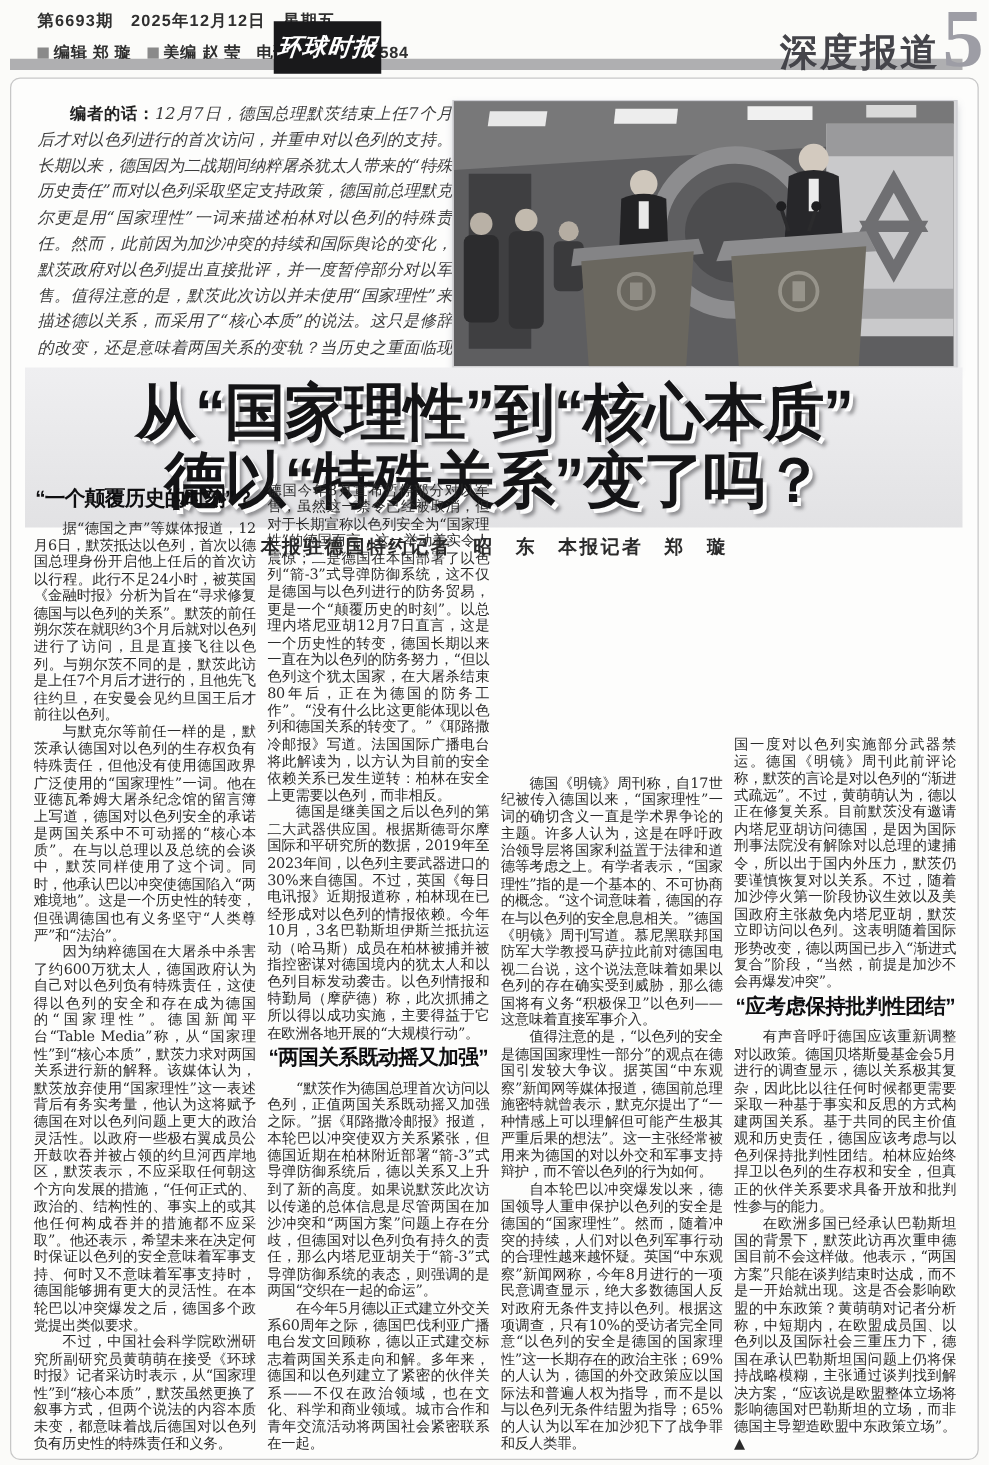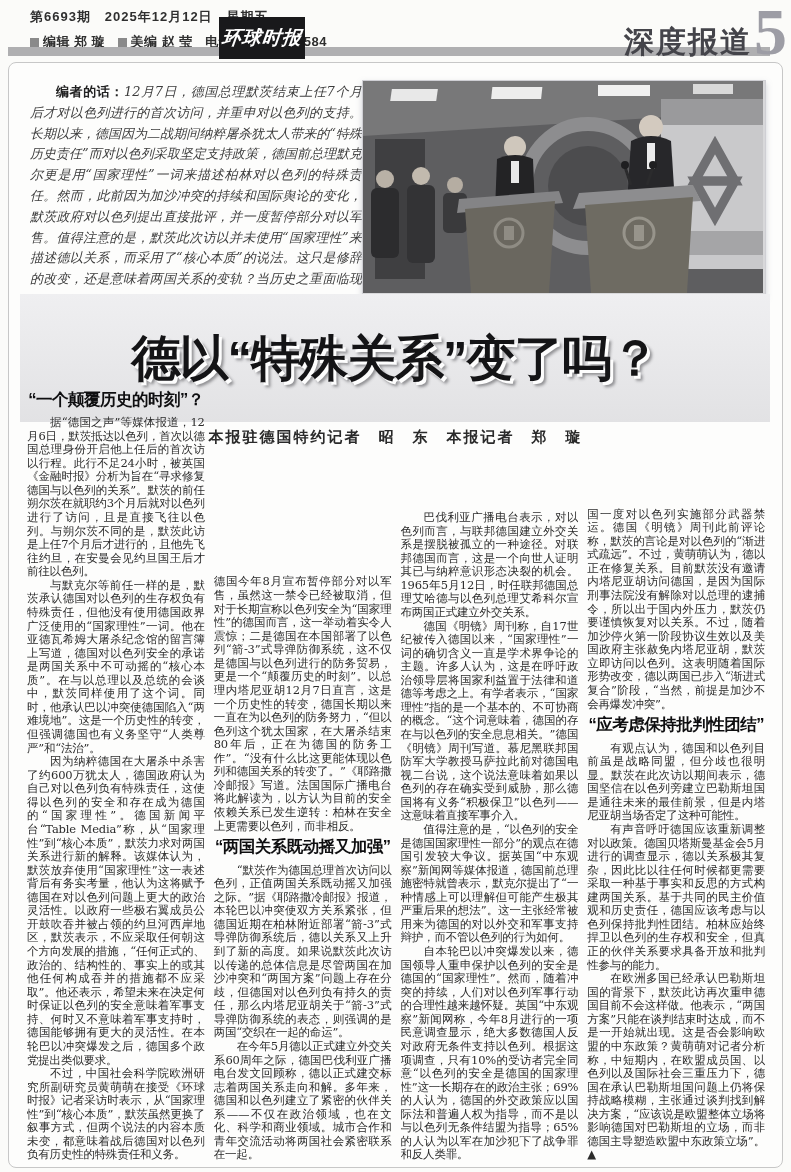--- a/index.html
+++ b/index.html
@@ -178,45 +178,45 @@
       <rect x="271" y="144" width="10" height="16" fill="#97948b"></rect>
       <line x1="268" y1="104" x2="262" y2="86" stroke="#2b2b2d" stroke-width="3"></line>
       <line x1="284" y1="104" x2="290" y2="86" stroke="#2b2b2d" stroke-width="3"></line>
       <circle cx="262" cy="84" r="4" fill="#1f1f21"></circle>
       <circle cx="290" cy="84" r="4" fill="#1f1f21"></circle>
     </g>
   </svg>
 </div>
 
 <div class="headline-band">
+  <div class="headline-line">从“国家理性”到“核心本质”</div>
   <div class="headline-line">德以“特殊关系”变了吗？</div>
 </div>
 
 <div class="byline">本报驻德国特约记者　昭　东　本报记者　郑　璇</div>
 
 <div class="columns" id="article-columns">
     <div class="col">
       <h3 class="subhead">“一个颠覆历史的时刻”？</h3>
       <p class="para">据“德国之声”等媒体报道，12月6日，默茨抵达以色列，首次以德国总理身份开启他上任后的首次访以行程。此行不足24小时，被英国《金融时报》分析为旨在“寻求修复德国与以色列的关系”。默茨的前任朔尔茨在就职约3个月后就对以色列进行了访问，且是直接飞往以色列。与朔尔茨不同的是，默茨此访是上任7个月后才进行的，且他先飞往约旦，在安曼会见约旦国王后才前往以色列。</p>
       <p class="para">与默克尔等前任一样的是，默茨承认德国对以色列的生存权负有特殊责任，但他没有使用德国政界广泛使用的“国家理性”一词。他在亚德瓦希姆大屠杀纪念馆的留言簿上写道，德国对以色列安全的承诺是两国关系中不可动摇的“核心本质”。在与以总理以及总统的会谈中，默茨同样使用了这个词。同时，他承认巴以冲突使德国陷入“两难境地”。这是一个历史性的转变，但强调德国也有义务坚守“人类尊严”和“法治”。</p>
       <p class="para">因为纳粹德国在大屠杀中杀害了约600万犹太人，德国政府认为自己对以色列负有特殊责任，这使得以色列的安全和存在成为德国的“国家理性”。德国新闻平台“Table Media”称，从“国家理性”到“核心本质”，默茨力求对两国关系进行新的解释。该媒体认为，默茨放弃使用“国家理性”这一表述背后有务实考量，他认为这将赋予德国在对以色列问题上更大的政治灵活性。以政府一些极右翼成员公开鼓吹吞并被占领的约旦河西岸地区，默茨表示，不应采取任何朝这个方向发展的措施，“任何正式的、政治的、结构性的、事实上的或其他任何构成吞并的措施都不应采取”。他还表示，希望未来在决定何时保证以色列的安全意味着军事支持、何时又不意味着军事支持时，德国能够拥有更大的灵活性。在本轮巴以冲突爆发之后，德国多个政党提出类似要求。</p>
       <p class="para">不过，中国社会科学院欧洲研究所副研究员黄萌萌在接受《环球时报》记者采访时表示，从“国家理性”到“核心本质”，默茨虽然更换了叙事方式，但两个说法的内容本质未变，都意味着战后德国对以色列负有历史性的特殊责任和义务。</p>
     </div>
     <div class="col">
       <p class="para noindent">德国今年8月宣布暂停部分对以军售，虽然这一禁令已经被取消，但对于长期宣称以色列安全为“国家理性”的德国而言，这一举动着实令人震惊；二是德国在本国部署了以色列“箭-3”式导弹防御系统，这不仅是德国与以色列进行的防务贸易，更是一个“颠覆历史的时刻”。以总理内塔尼亚胡12月7日直言，这是一个历史性的转变，德国长期以来一直在为以色列的防务努力，“但以色列这个犹太国家，在大屠杀结束80年后，正在为德国的防务工作”。“没有什么比这更能体现以色列和德国关系的转变了。”《耶路撒冷邮报》写道。法国国际广播电台将此解读为，以方认为目前的安全依赖关系已发生逆转：柏林在安全上更需要以色列，而非相反。</p>
+      <p class="para">德国是继美国之后以色列的第二大武器供应国。根据斯德哥尔摩国际和平研究所的数据，2019年至2023年间，以色列主要武器进口的30%来自德国。不过，英国《每日电讯报》近期报道称，柏林现在已经形成对以色列的情报依赖。今年10月，3名巴勒斯坦伊斯兰抵抗运动（哈马斯）成员在柏林被捕并被指控密谋对德国境内的犹太人和以色列目标发动袭击。以色列情报和特勤局（摩萨德）称，此次抓捕之所以得以成功实施，主要得益于它在欧洲各地开展的“大规模行动”。</p>
       <h3 class="subhead pushed">“两国关系既动摇又加强”</h3>
       <p class="para">“默茨作为德国总理首次访问以色列，正值两国关系既动摇又加强之际。”据《耶路撒冷邮报》报道，本轮巴以冲突使双方关系紧张，但德国近期在柏林附近部署“箭-3”式导弹防御系统后，德以关系又上升到了新的高度。如果说默茨此次访以传递的总体信息是尽管两国在加沙冲突和“两国方案”问题上存在分歧，但德国对以色列负有持久的责任，那么内塔尼亚胡关于“箭-3”式导弹防御系统的表态，则强调的是两国“交织在一起的命运”。</p>
       <p class="para">在今年5月德以正式建立外交关系60周年之际，德国巴伐利亚广播电台发文回顾称，德以正式建交标志着两国关系走向和解。多年来，德国和以色列建立了紧密的伙伴关系——不仅在政治领域，也在文化、科学和商业领域。城市合作和青年交流活动将两国社会紧密联系在一起。</p>
     </div>
     <div class="col">
-      <p class="para">巴伐利亚广播电台表示，对以色列而言，与联邦德国建立外交关系是摆脱被孤立的一种途径。对联邦德国而言，这是一个向世人证明其已与纳粹意识形态决裂的机会。1965年5月12日，时任联邦德国总理艾哈德与以色列总理艾希科尔宣布两国正式建立外交关系。</p>
       <p class="para">德国《明镜》周刊称，自17世纪被传入德国以来，“国家理性”一词的确切含义一直是学术界争论的主题。许多人认为，这是在呼吁政治领导层将国家利益置于法律和道德等考虑之上。有学者表示，“国家理性”指的是一个基本的、不可协商的概念。“这个词意味着，德国的存在与以色列的安全息息相关。”德国《明镜》周刊写道。慕尼黑联邦国防军大学教授马萨拉此前对德国电视二台说，这个说法意味着如果以色列的存在确实受到威胁，那么德国将有义务“积极保卫”以色列——这意味着直接军事介入。</p>
       <p class="para">值得注意的是，“以色列的安全是德国国家理性一部分”的观点在德国引发较大争议。据英国“中东观察”新闻网等媒体报道，德国前总理施密特就曾表示，默克尔提出了“一种情感上可以理解但可能产生极其严重后果的想法”。这一主张经常被用来为德国的对以外交和军事支持辩护，而不管以色列的行为如何。</p>
       <p class="para">自本轮巴以冲突爆发以来，德国领导人重申保护以色列的安全是德国的“国家理性”。然而，随着冲突的持续，人们对以色列军事行动的合理性越来越怀疑。英国“中东观察”新闻网称，今年8月进行的一项民意调查显示，绝大多数德国人反对政府无条件支持以色列。根据这项调查，只有10%的受访者完全同意“以色列的安全是德国的国家理性”这一长期存在的政治主张；69%的人认为，德国的外交政策应以国际法和普遍人权为指导，而不是以与以色列无条件结盟为指导；65%的人认为以军在加沙犯下了战争罪和反人类罪。</p>
     </div>
     <div class="col">
       <p class="para noindent">国一度对以色列实施部分武器禁运。德国《明镜》周刊此前评论称，默茨的言论是对以色列的“渐进式疏远”。不过，黄萌萌认为，德以正在修复关系。目前默茨没有邀请内塔尼亚胡访问德国，是因为国际刑事法院没有解除对以总理的逮捕令，所以出于国内外压力，默茨仍要谨慎恢复对以关系。不过，随着加沙停火第一阶段协议生效以及美国政府主张赦免内塔尼亚胡，默茨立即访问以色列。这表明随着国际形势改变，德以两国已步入“渐进式复合”阶段，“当然，前提是加沙不会再爆发冲突”。</p>
       <h3 class="subhead pushed">“应考虑保持批判性团结”</h3>
-      <p class="para">有观点认为，德国和以色列目前虽是战略同盟，但分歧也很明显。默茨在此次访以期间表示，德国坚信在以色列旁建立巴勒斯坦国是通往未来的最佳前景，但是内塔尼亚胡当场否定了这种可能性。</p>
       <p class="para">有声音呼吁德国应该重新调整对以政策。德国贝塔斯曼基金会5月进行的调查显示，德以关系极其复杂，因此比以往任何时候都更需要采取一种基于事实和反思的方式构建两国关系。基于共同的民主价值观和历史责任，德国应该考虑与以色列保持批判性团结。柏林应始终捍卫以色列的生存权和安全，但真正的伙伴关系要求具备开放和批判性参与的能力。</p>
       <p class="para">在欧洲多国已经承认巴勒斯坦国的背景下，默茨此访再次重申德国目前不会这样做。他表示，“两国方案”只能在谈判结束时达成，而不是一开始就出现。这是否会影响欧盟的中东政策？黄萌萌对记者分析称，中短期内，在欧盟成员国、以色列以及国际社会三重压力下，德国在承认巴勒斯坦国问题上仍将保持战略模糊，主张通过谈判找到解决方案，“应该说是欧盟整体立场将影响德国对巴勒斯坦的立场，而非德国主导塑造欧盟中东政策立场”。▲</p>
     </div>
   </div>
 
 </body></html>

